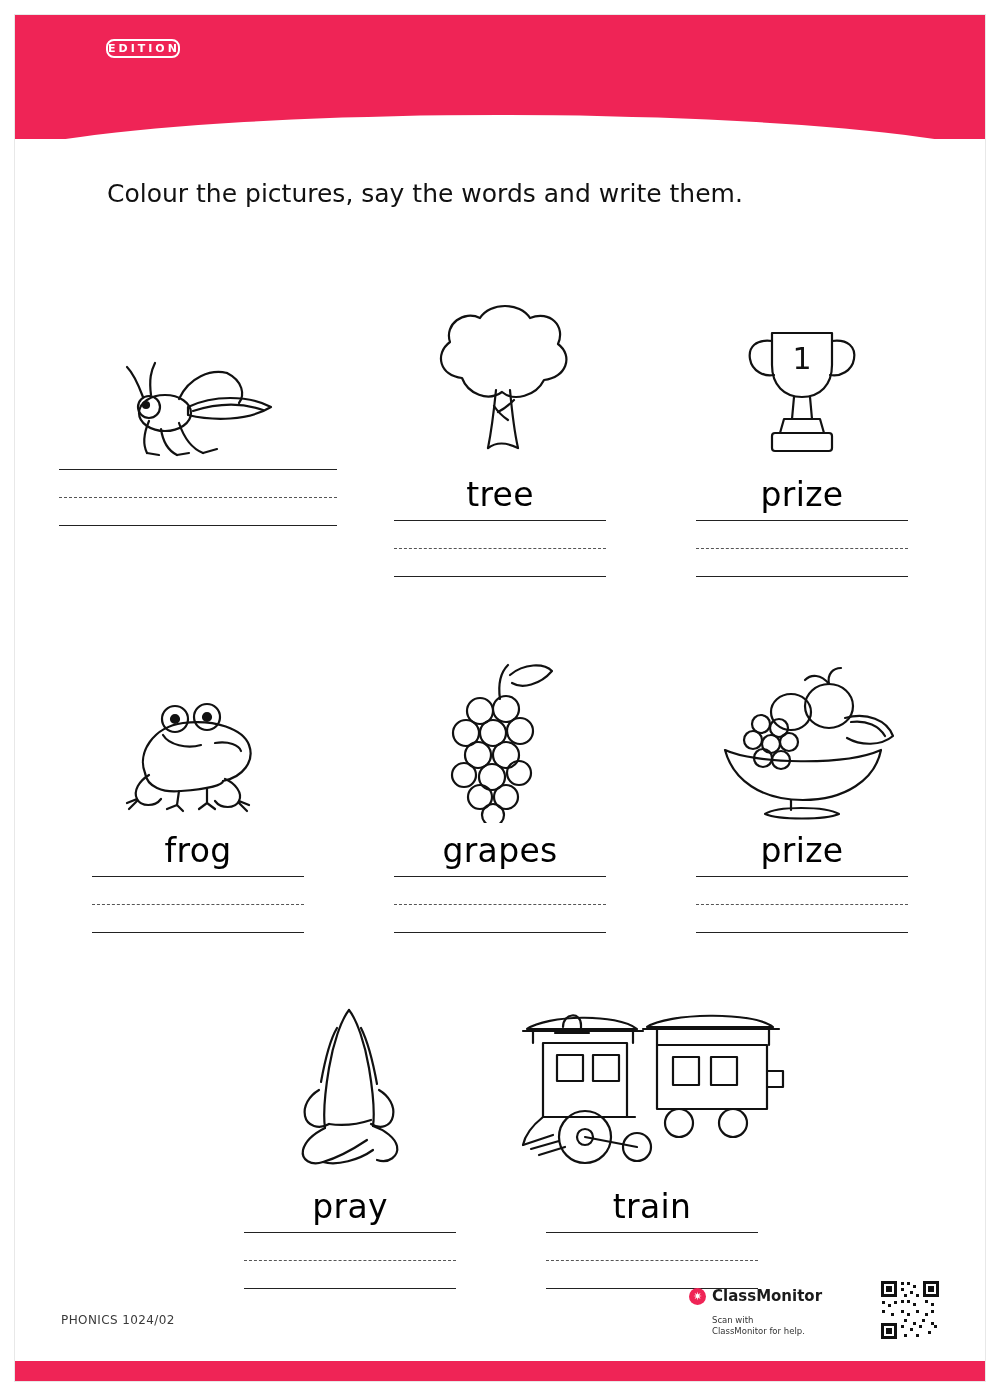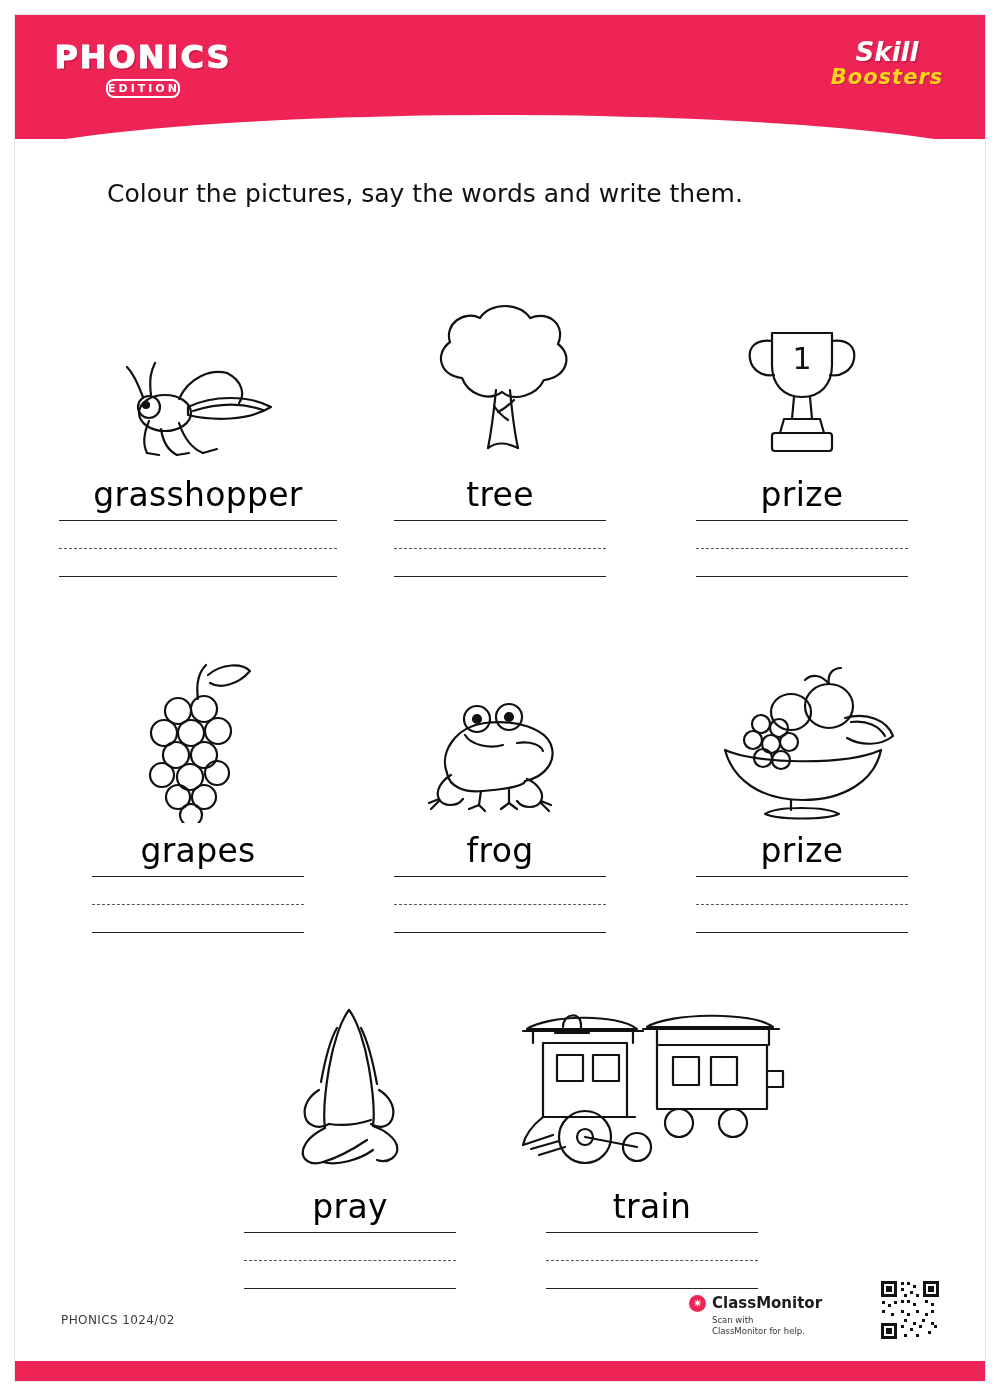--- a/index.html
+++ b/index.html
@@ -215,21 +215,21 @@
     font-size: 11px;
     line-height: 17px;
     text-align: center;
   }
   .brand-name {
     font-size: 15px;
     font-weight: bold;
     color: #1b1b1b;
   }
   .brand-sub {
-    margin-top: 3px;
+    margin-top: 10px;
     margin-left: 23px;
     font-size: 8.5px;
     color: #333;
     line-height: 11px;
   }
   .qr {
     position: absolute;
     right: 44px;
     bottom: 40px;
     width: 62px;
@@ -243,29 +243,24 @@
   }
 </style>
 </head>
 <body>
 
 <div class="page">
   <div class="sheet">
 
     <div class="header">
       <div class="logo-phonics">
-        <div class="word">PHONICS</div>
         <div class="edition">EDITION</div>
       </div>
 
 
-      <div class="logo-skill">
-        <div class="skill">Skill</div>
-        <div class="boosters">Boosters</div>
-      </div>
 
       <div class="header-curve"></div>
     </div>
 
     <div class="instructions">
       <div>Colour the pictures, say the words and write them.</div>
     </div>
 
     <div class="grid">
 
@@ -284,21 +279,20 @@
               <path d="M86 62 C96 40 118 32 134 36"></path>
               <path d="M134 36 C150 44 152 58 146 66"></path>
               <path d="M86 86 C92 104 100 112 110 116"></path>
               <path d="M110 116 L124 112"></path>
               <path d="M68 92 C70 106 76 114 84 118"></path>
               <path d="M84 118 L96 116"></path>
               <path d="M56 84 C50 98 50 108 54 116"></path>
               <path d="M54 116 L66 118"></path>
             </svg>
           </div>
-          <div class="word-label">grasshopper</div>
           <div class="lines wide">
             <div class="solid"></div>
             <div class="dashed"></div>
             <div class="solid-bottom"></div>
           </div>
         </div>
 
         <div class="cell">
           <div class="art">
             <svg width="180" height="175" viewBox="0 0 180 175" fill="none" stroke="#111" stroke-width="2.2" stroke-linecap="round" stroke-linejoin="round">
@@ -335,20 +329,47 @@
             <div class="solid"></div>
             <div class="dashed"></div>
             <div class="solid-bottom"></div>
           </div>
         </div>
       </div>
 
       <div class="row-gap"></div>
 
       <div class="row">
+
+        <div class="cell">
+          <div class="art">
+            <svg width="190" height="140" viewBox="0 0 190 140" fill="none" stroke="#111" stroke-width="2.2" stroke-linecap="round" stroke-linejoin="round">
+              <path d="M42 90 C34 70 50 44 80 40 C112 36 140 46 146 62 C152 78 140 94 120 98"></path>
+              <path d="M42 90 C44 104 60 110 78 108 C104 106 120 102 120 98"></path>
+              <circle cx="72" cy="36" r="13"></circle>
+              <circle cx="104" cy="34" r="13"></circle>
+              <circle cx="72" cy="36" r="4" fill="#111"></circle>
+              <circle cx="104" cy="34" r="4" fill="#111"></circle>
+              <path d="M112 60 C126 58 136 62 138 68"></path>
+              <path d="M60 52 C66 62 84 66 98 62"></path>
+              <path d="M46 92 C36 98 30 108 34 116 C38 124 52 124 58 116"></path>
+              <path d="M34 116 L24 120 M34 118 L26 126"></path>
+              <path d="M122 96 C132 100 140 110 136 118 C132 126 118 126 112 118"></path>
+              <path d="M136 118 L146 122 M136 120 L144 128"></path>
+              <path d="M76 108 L74 122 M74 122 L64 126 M74 122 L80 128"></path>
+              <path d="M104 106 L104 120 M104 120 L96 126 M104 120 L112 126"></path>
+            </svg>
+          </div>
+          <div class="word-label">frog</div>
+          <div class="lines">
+            <div class="solid"></div>
+            <div class="dashed"></div>
+            <div class="solid-bottom"></div>
+          </div>
+        </div>
 
         <div class="cell">
           <div class="art">
             <svg width="160" height="170" viewBox="0 0 160 170" fill="none" stroke="#111" stroke-width="2.2" stroke-linecap="round" stroke-linejoin="round">
               <path d="M80 46 C78 32 80 20 88 12"></path>
               <path d="M90 22 C104 10 124 10 132 18 C120 32 102 36 92 30"></path>
               <circle cx="60" cy="58" r="13"></circle>
               <circle cx="86" cy="56" r="13"></circle>
               <circle cx="46" cy="80" r="13"></circle>
               <circle cx="73" cy="80" r="13"></circle>
@@ -357,47 +378,20 @@
               <circle cx="86" cy="102" r="13"></circle>
               <circle cx="44" cy="122" r="12"></circle>
               <circle cx="72" cy="124" r="13"></circle>
               <circle cx="99" cy="120" r="12"></circle>
               <circle cx="60" cy="144" r="12"></circle>
               <circle cx="86" cy="144" r="12"></circle>
               <circle cx="73" cy="162" r="11"></circle>
             </svg>
           </div>
           <div class="word-label">grapes</div>
-          <div class="lines">
-            <div class="solid"></div>
-            <div class="dashed"></div>
-            <div class="solid-bottom"></div>
-          </div>
-        </div>
-
-        <div class="cell">
-          <div class="art">
-            <svg width="190" height="140" viewBox="0 0 190 140" fill="none" stroke="#111" stroke-width="2.2" stroke-linecap="round" stroke-linejoin="round">
-              <path d="M42 90 C34 70 50 44 80 40 C112 36 140 46 146 62 C152 78 140 94 120 98"></path>
-              <path d="M42 90 C44 104 60 110 78 108 C104 106 120 102 120 98"></path>
-              <circle cx="72" cy="36" r="13"></circle>
-              <circle cx="104" cy="34" r="13"></circle>
-              <circle cx="72" cy="36" r="4" fill="#111"></circle>
-              <circle cx="104" cy="34" r="4" fill="#111"></circle>
-              <path d="M112 60 C126 58 136 62 138 68"></path>
-              <path d="M60 52 C66 62 84 66 98 62"></path>
-              <path d="M46 92 C36 98 30 108 34 116 C38 124 52 124 58 116"></path>
-              <path d="M34 116 L24 120 M34 118 L26 126"></path>
-              <path d="M122 96 C132 100 140 110 136 118 C132 126 118 126 112 118"></path>
-              <path d="M136 118 L146 122 M136 120 L144 128"></path>
-              <path d="M76 108 L74 122 M74 122 L64 126 M74 122 L80 128"></path>
-              <path d="M104 106 L104 120 M104 120 L96 126 M104 120 L112 126"></path>
-            </svg>
-          </div>
-          <div class="word-label">frog</div>
           <div class="lines">
             <div class="solid"></div>
             <div class="dashed"></div>
             <div class="solid-bottom"></div>
           </div>
         </div>
 
         <div class="cell">
           <div class="art">
             <svg width="215" height="165" viewBox="0 0 215 165" fill="none" stroke="#111" stroke-width="2.2" stroke-linecap="round" stroke-linejoin="round">

